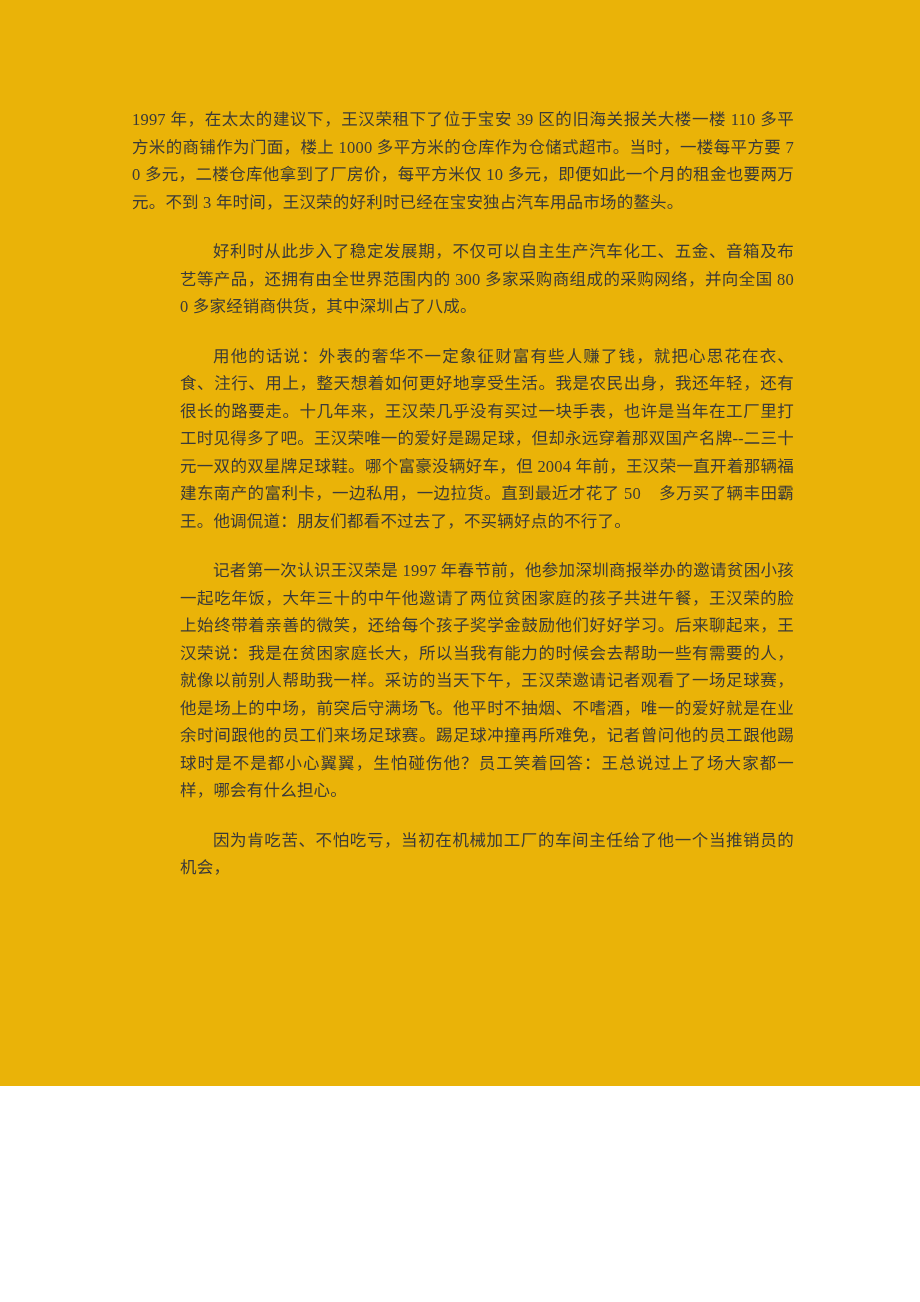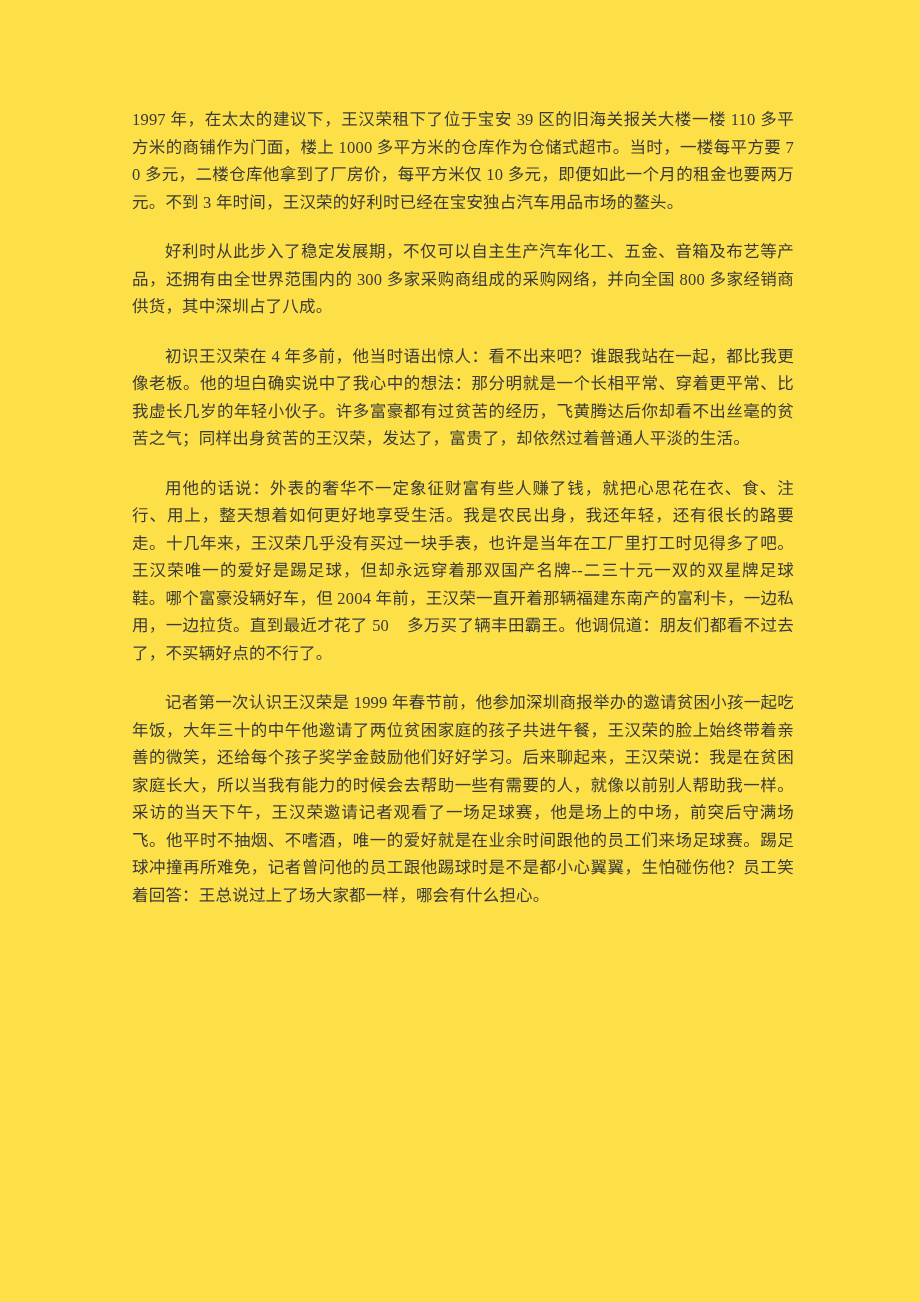--- a/index.html
+++ b/index.html
@@ -9,40 +9,41 @@
   }
   body {
     width: 920px;
     height: 1302px;
     overflow: hidden;
     font-family: "Liberation Serif", "DejaVu Serif", serif;
   }
   .doc-page {
     box-sizing: border-box;
     width: 920px;
-    height: 1302px;
+    height: 1086px;
     padding: 106px 126px 0 132px;
-    background: #fde047;
+    background: #eab308;
   }
   .doc-page p.para {
     margin: 0 0 22px 0;
     font-size: 16.5px;
     line-height: 27.5px;
     color: #3a3a3a;
     text-align: justify;
     white-space: pre-wrap;
     word-break: break-all;
     letter-spacing: 0.2px;
   }
   .doc-page p.para.indent {
     text-indent: 2em;
+    margin-left: 48px;
   }
 </style>
 </head>
 <body>
 
 <div class="doc-page">
   <p class="para">1997 年，在太太的建议下，王汉荣租下了位于宝安 39 区的旧海关报关大楼一楼 110 多平方米的商铺作为门面，楼上 1000 多平方米的仓库作为仓储式超市。当时，一楼每平方要 70 多元，二楼仓库他拿到了厂房价，每平方米仅 10 多元，即便如此一个月的租金也要两万元。不到 3 年时间，王汉荣的好利时已经在宝安独占汽车用品市场的鳌头。</p>
   <p class="para indent">好利时从此步入了稳定发展期，不仅可以自主生产汽车化工、五金、音箱及布艺等产品，还拥有由全世界范围内的 300 多家采购商组成的采购网络，并向全国 800 多家经销商供货，其中深圳占了八成。</p>
-  <p class="para indent">初识王汉荣在 4 年多前，他当时语出惊人：看不出来吧？谁跟我站在一起，都比我更像老板。他的坦白确实说中了我心中的想法：那分明就是一个长相平常、穿着更平常、比我虚长几岁的年轻小伙子。许多富豪都有过贫苦的经历，飞黄腾达后你却看不出丝毫的贫苦之气；同样出身贫苦的王汉荣，发达了，富贵了，却依然过着普通人平淡的生活。</p>
   <p class="para indent">用他的话说：外表的奢华不一定象征财富有些人赚了钱，就把心思花在衣、食、注行、用上，整天想着如何更好地享受生活。我是农民出身，我还年轻，还有很长的路要走。十几年来，王汉荣几乎没有买过一块手表，也许是当年在工厂里打工时见得多了吧。王汉荣唯一的爱好是踢足球，但却永远穿着那双国产名牌--二三十元一双的双星牌足球鞋。哪个富豪没辆好车，但 2004 年前，王汉荣一直开着那辆福建东南产的富利卡，一边私用，一边拉货。直到最近才花了 50    多万买了辆丰田霸王。他调侃道：朋友们都看不过去了，不买辆好点的不行了。</p>
-  <p class="para indent">记者第一次认识王汉荣是 1999 年春节前，他参加深圳商报举办的邀请贫困小孩一起吃年饭，大年三十的中午他邀请了两位贫困家庭的孩子共进午餐，王汉荣的脸上始终带着亲善的微笑，还给每个孩子奖学金鼓励他们好好学习。后来聊起来，王汉荣说：我是在贫困家庭长大，所以当我有能力的时候会去帮助一些有需要的人，就像以前别人帮助我一样。采访的当天下午，王汉荣邀请记者观看了一场足球赛，他是场上的中场，前突后守满场飞。他平时不抽烟、不嗜酒，唯一的爱好就是在业余时间跟他的员工们来场足球赛。踢足球冲撞再所难免，记者曾问他的员工跟他踢球时是不是都小心翼翼，生怕碰伤他？员工笑着回答：王总说过上了场大家都一样，哪会有什么担心。</p>
+  <p class="para indent">记者第一次认识王汉荣是 1997 年春节前，他参加深圳商报举办的邀请贫困小孩一起吃年饭，大年三十的中午他邀请了两位贫困家庭的孩子共进午餐，王汉荣的脸上始终带着亲善的微笑，还给每个孩子奖学金鼓励他们好好学习。后来聊起来，王汉荣说：我是在贫困家庭长大，所以当我有能力的时候会去帮助一些有需要的人，就像以前别人帮助我一样。采访的当天下午，王汉荣邀请记者观看了一场足球赛，他是场上的中场，前突后守满场飞。他平时不抽烟、不嗜酒，唯一的爱好就是在业余时间跟他的员工们来场足球赛。踢足球冲撞再所难免，记者曾问他的员工跟他踢球时是不是都小心翼翼，生怕碰伤他？员工笑着回答：王总说过上了场大家都一样，哪会有什么担心。</p>
+  <p class="para indent">因为肯吃苦、不怕吃亏，当初在机械加工厂的车间主任给了他一个当推销员的机会，</p>
 </div>
 
 </body></html>

